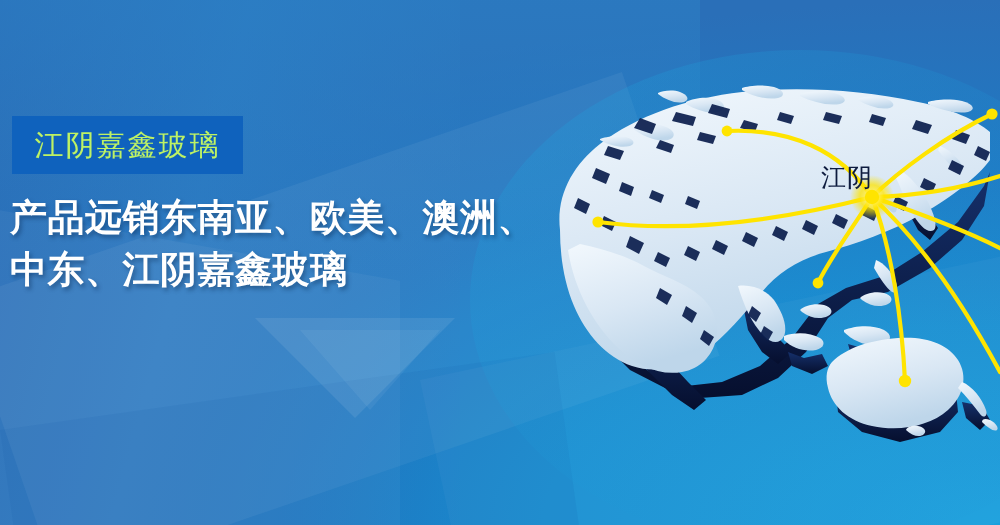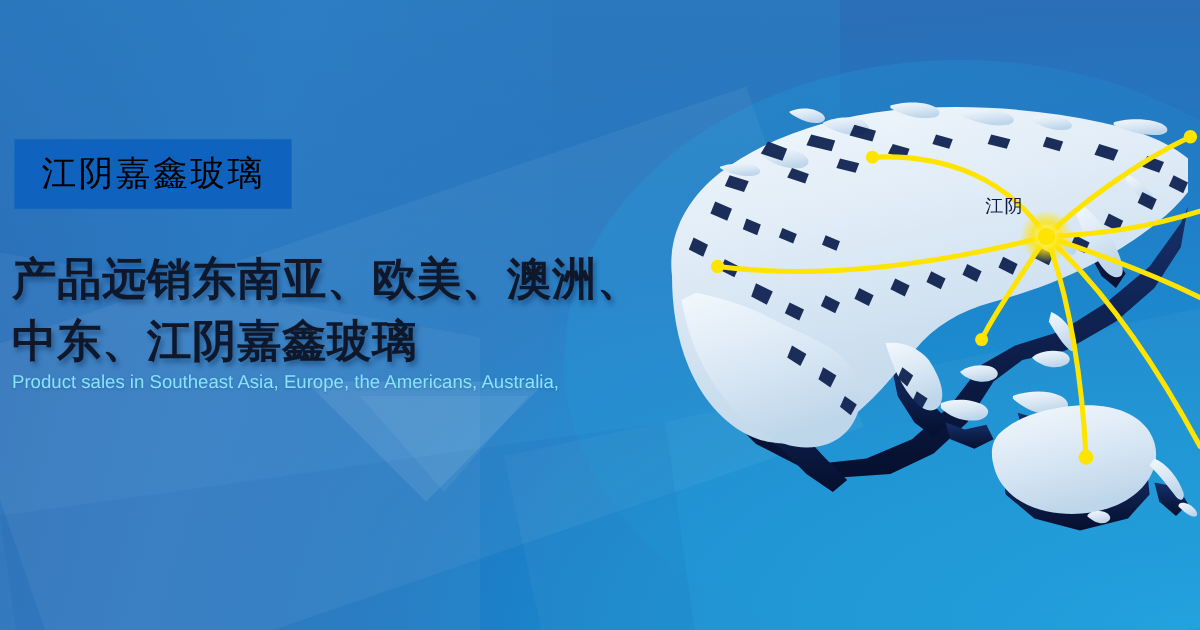--- a/index.html
+++ b/index.html
@@ -97,34 +97,34 @@
     left: 12px;
     top: 116px;
     width: 231px;
     height: 58px;
     background: #0f62bd;
     display: flex;
     align-items: center;
     justify-content: center;
   }
   .badge-text {
-    color: #000000;
+    color: #bef264;
     font-size: 29px;
     letter-spacing: 2px;
     font-weight: 400;
     line-height: 1;
     white-space: nowrap;
   }
 
   .headline {
     position: absolute;
     left: 10px;
-    top: 207px;
+    top: 192px;
     width: 560px;
-    color: #0f172a;
+    color: #ffffff;
     font-size: 37px;
     font-weight: bold;
     line-height: 52px;
     letter-spacing: 0.5px;
     text-shadow: 2px 3px 4px rgba(8,40,80,0.45);
     white-space: nowrap;
   }
   .headline-line { display: block; }
 
   .subtitle {
@@ -138,21 +138,21 @@
     font-weight: 400;
     text-shadow: 0 1px 2px rgba(10,50,100,0.30);
   }
   .subtitle-line { display: block; }
 
   .city-label {
     position: absolute;
     left: 821px;
     top: 165px;
     color: #0d1b3e;
-    font-size: 15px;
+    font-size: 25px;
     line-height: 1;
     letter-spacing: 1px;
     font-weight: 400;
     white-space: nowrap;
   }
 </style>
 </head>
 <body>
 
 <div id="banner">
@@ -376,18 +376,17 @@
   <div class="badge">
     <span class="badge-text">江阴嘉鑫玻璃</span>
   </div>
 
   <div class="headline">
     <span class="headline-line">产品远销东南亚、欧美、澳洲、</span>
     <span class="headline-line">中东、江阴嘉鑫玻璃</span>
   </div>
 
   <div class="subtitle">
-    <span class="subtitle-line">Product sales in Southeast Asia, Europe, the Americans, Australia,</span>
   </div>
 
   <div class="city-label">江阴</div>
 
 </div>
 
 </body></html>

